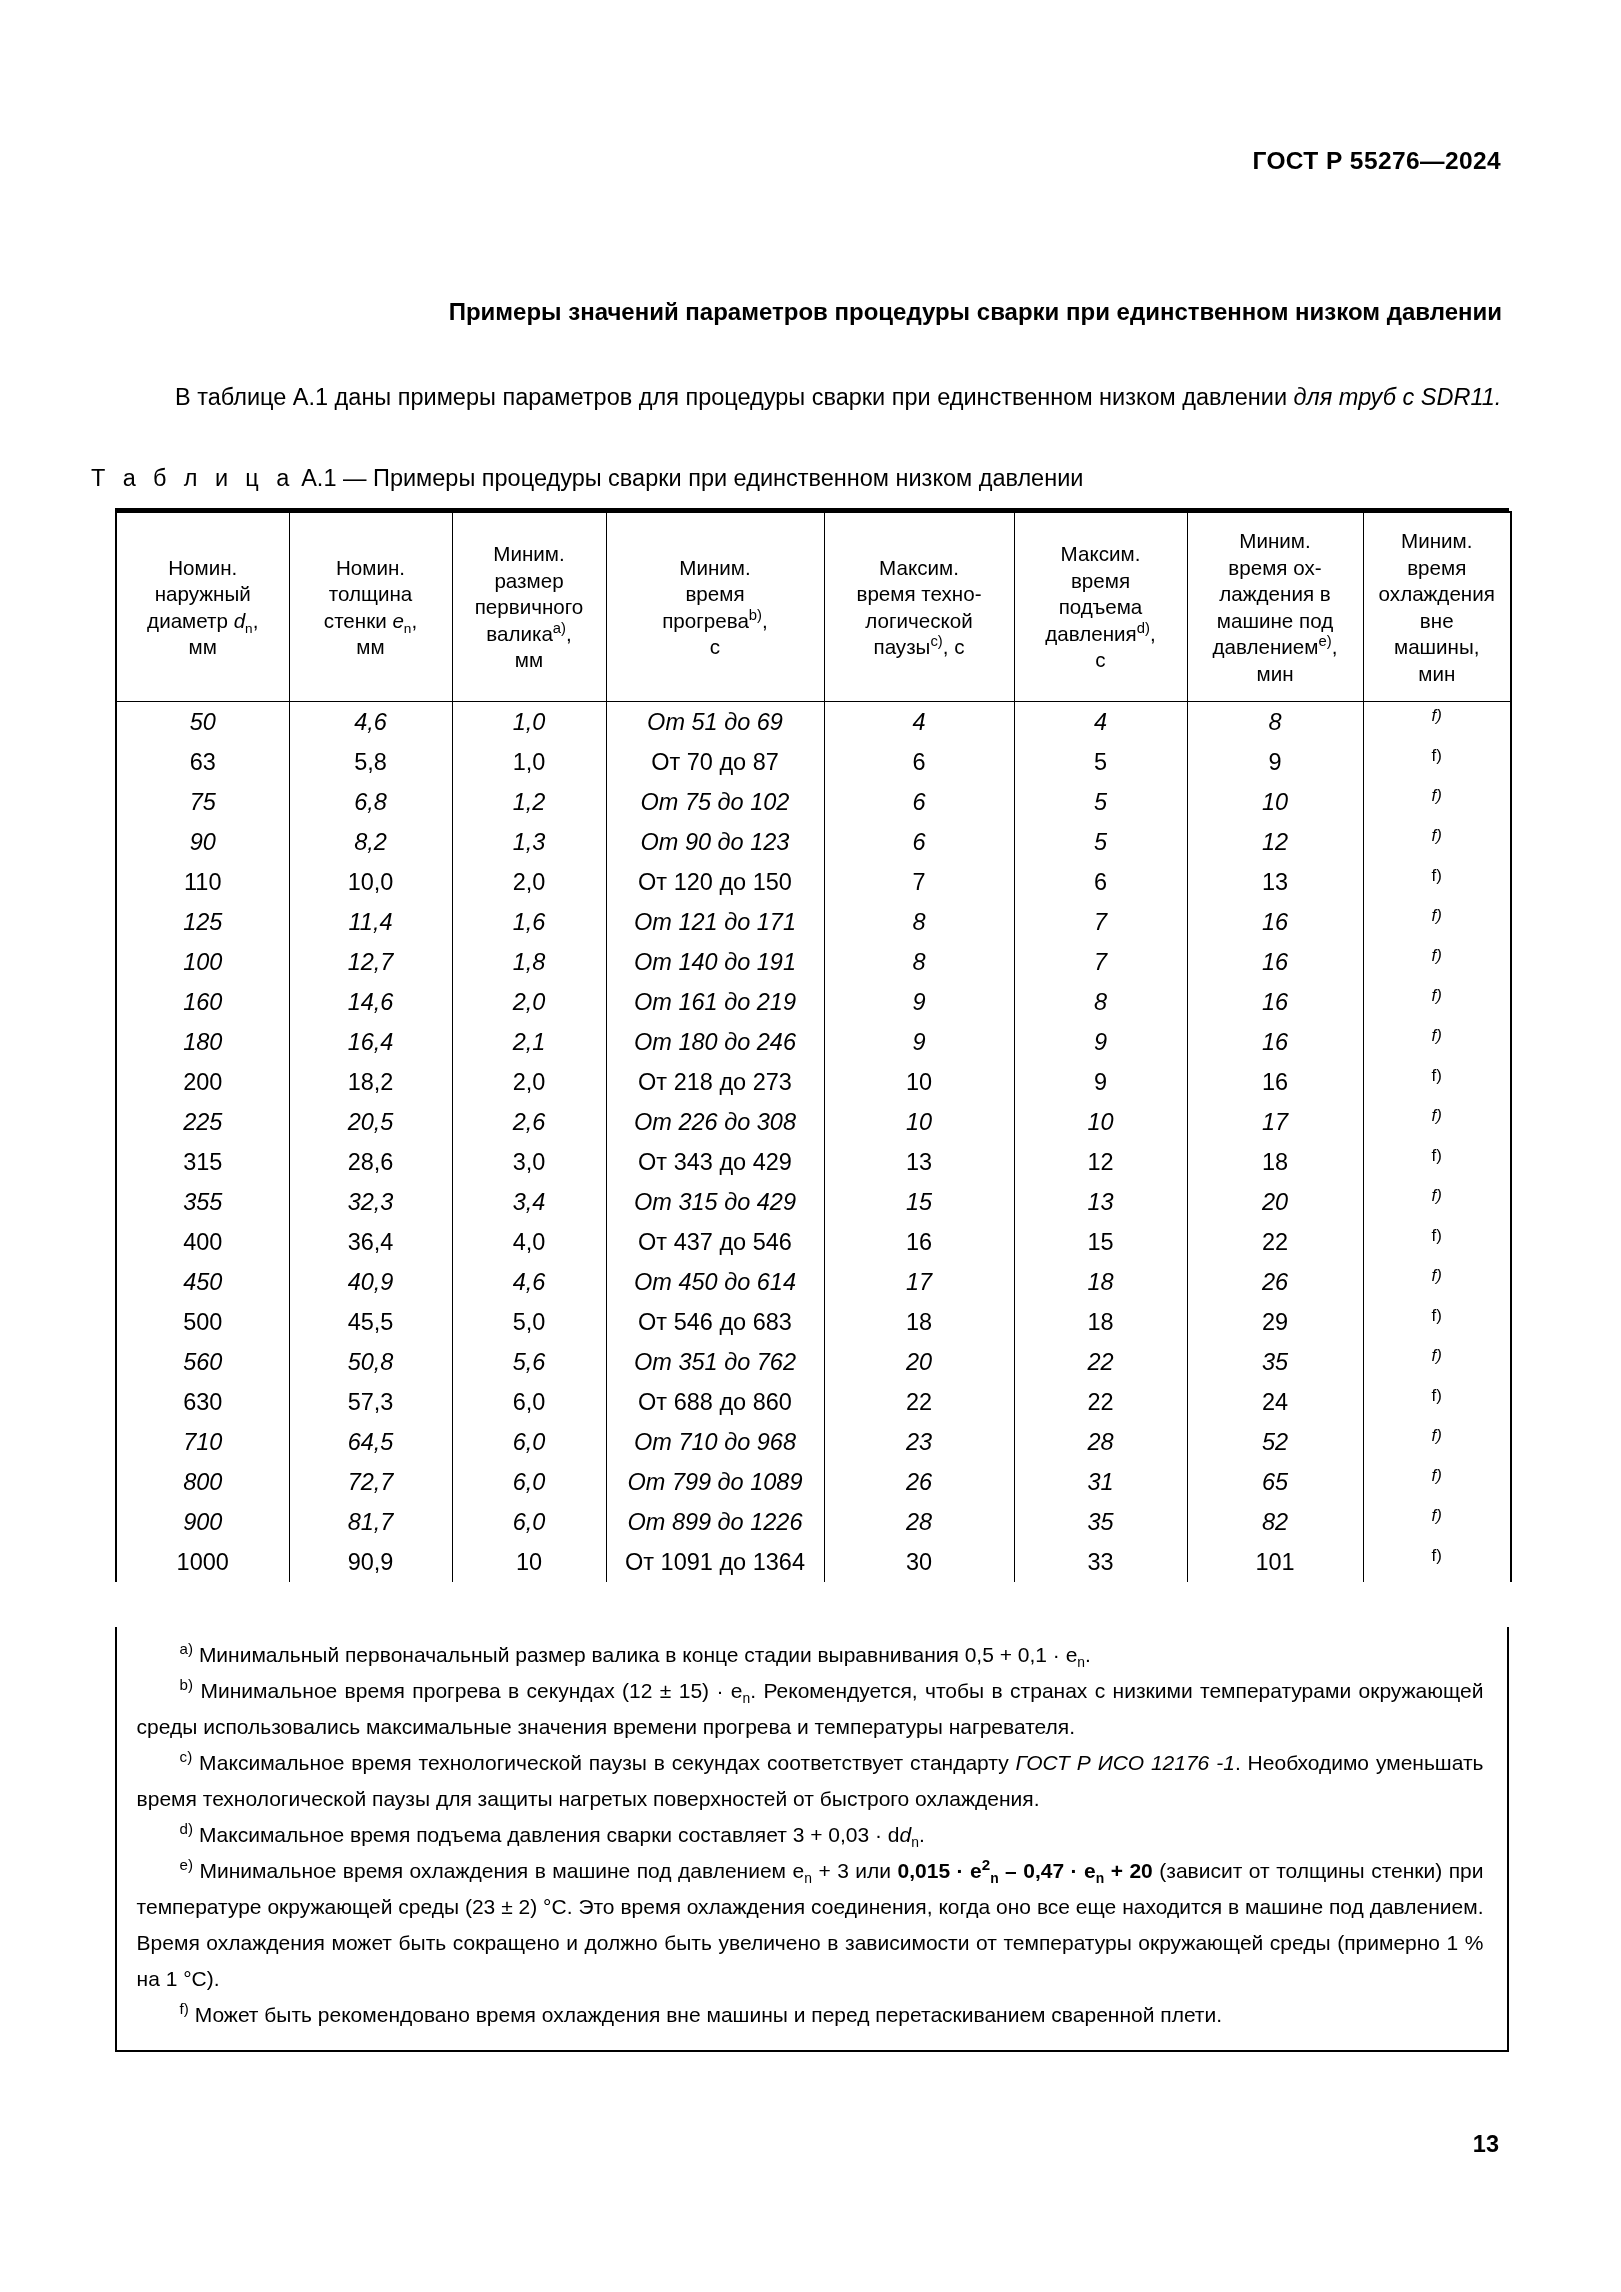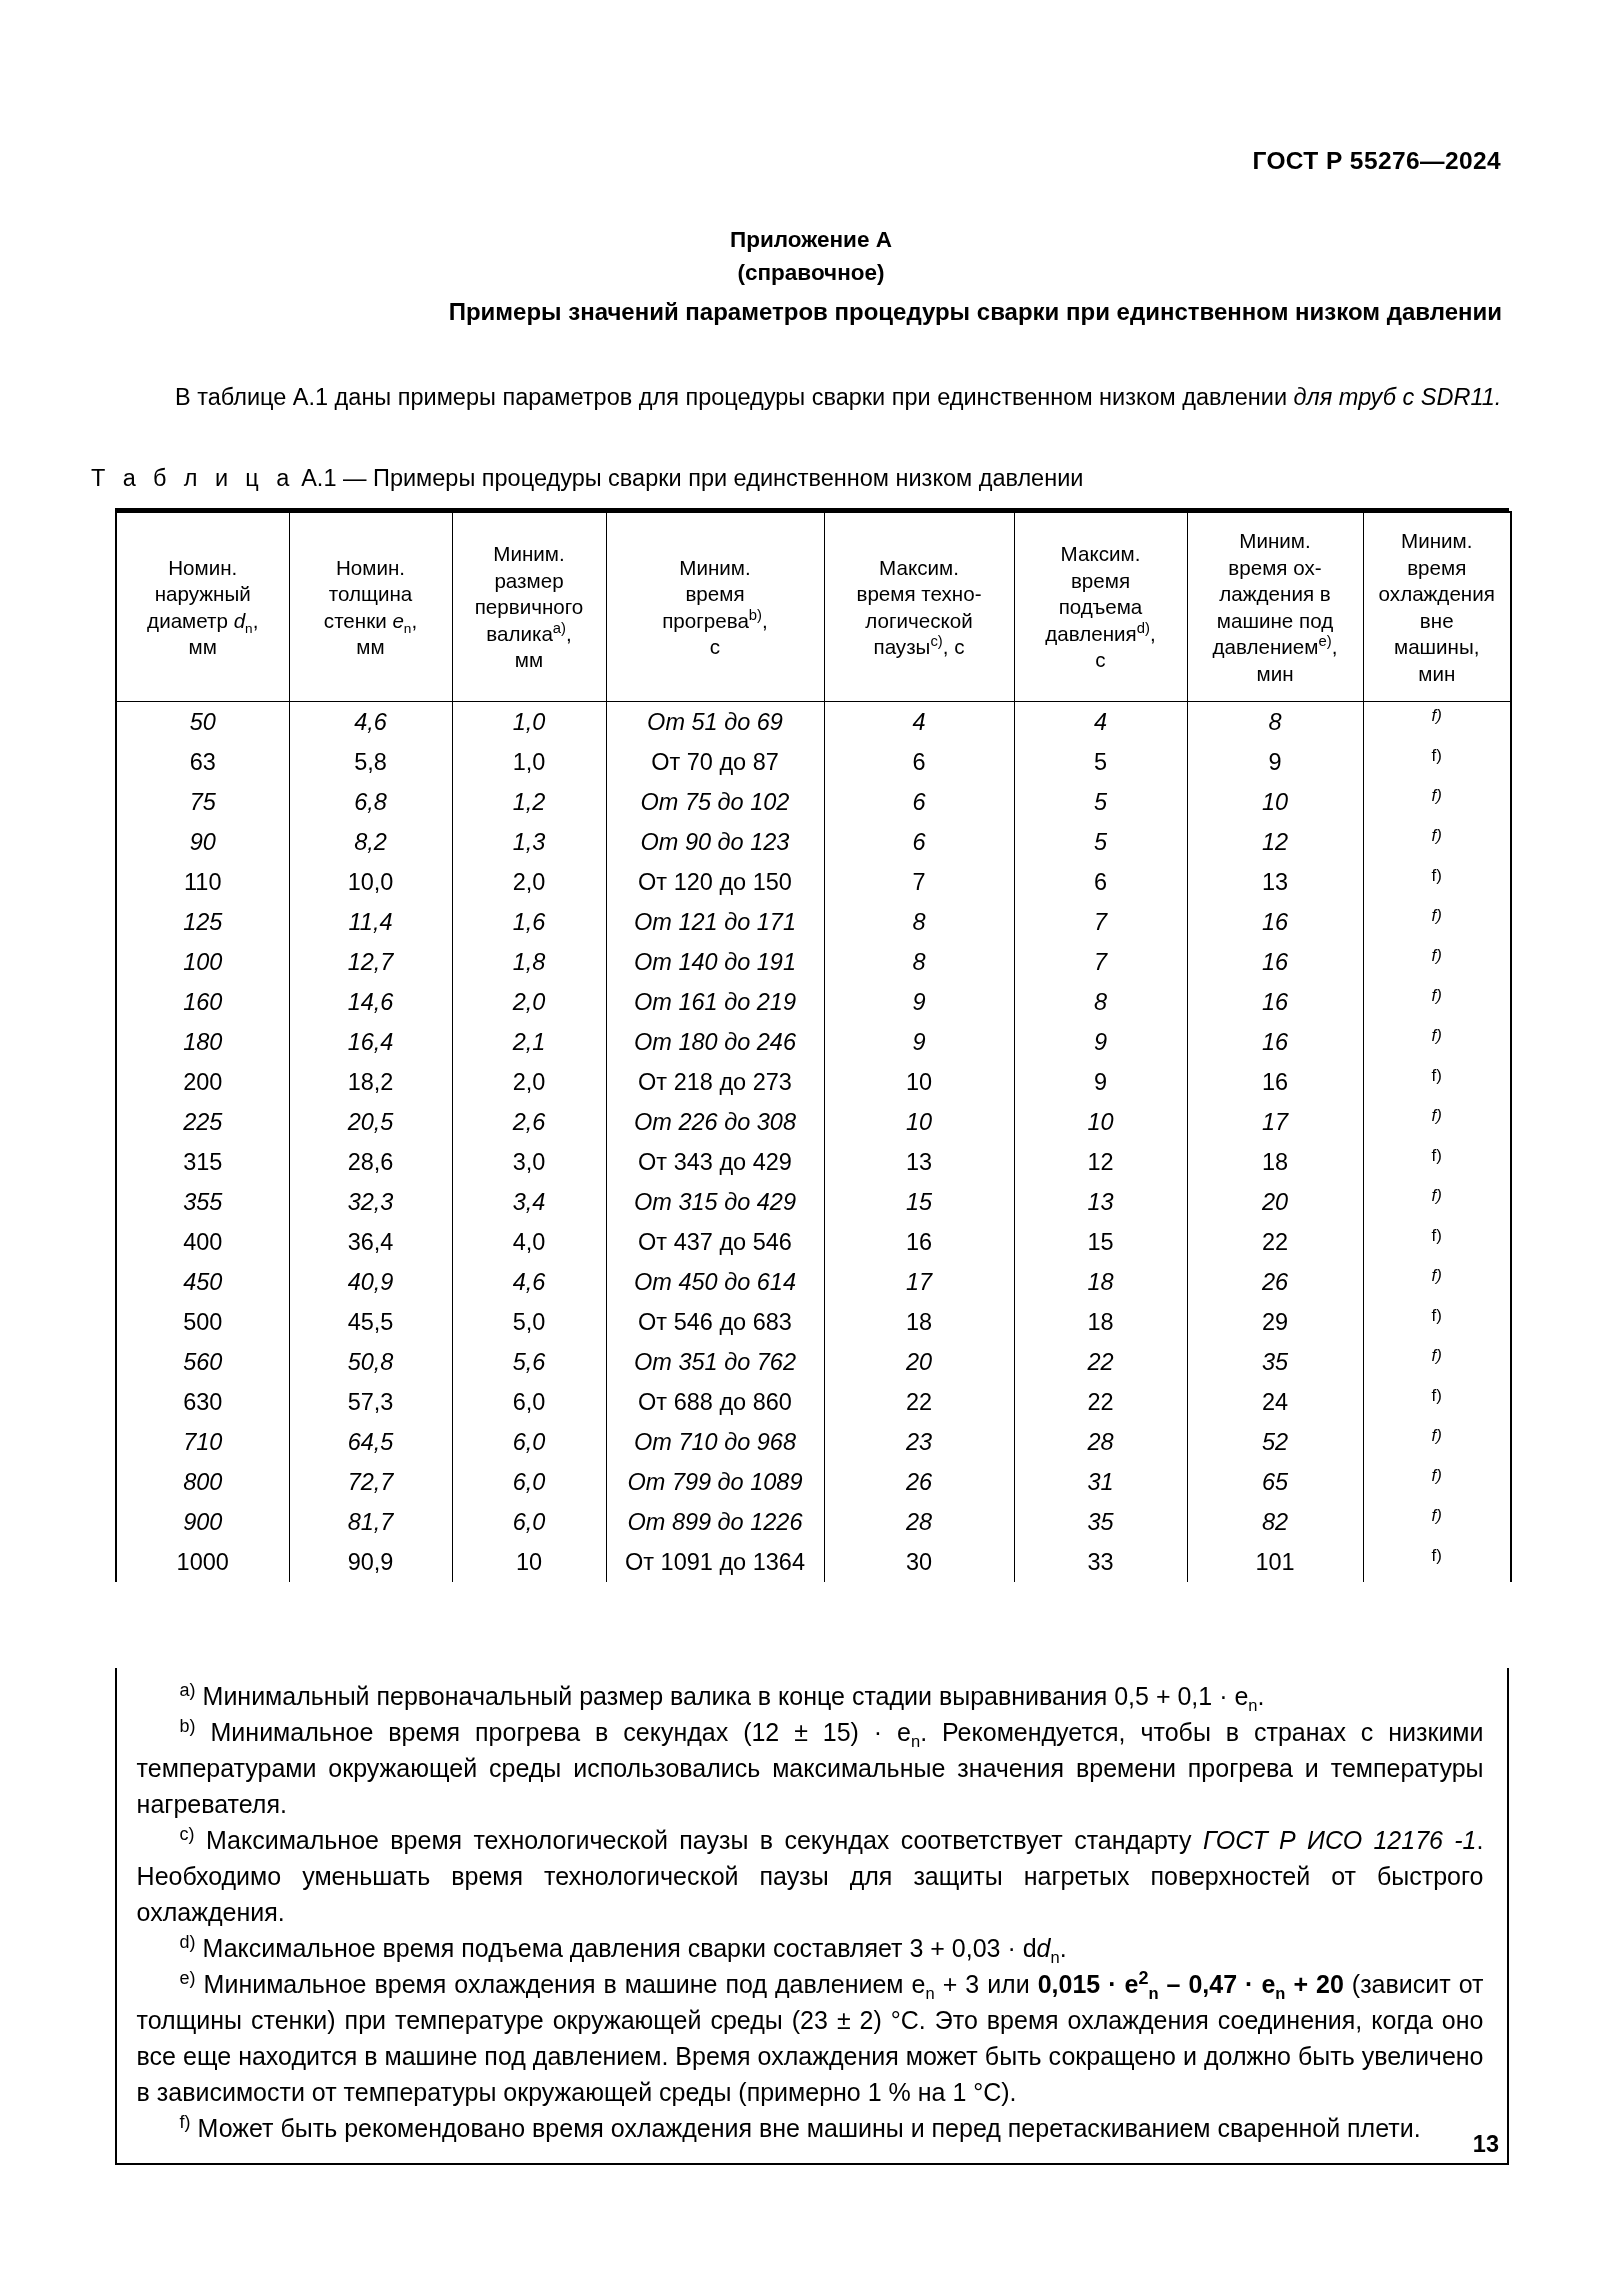--- a/index.html
+++ b/index.html
@@ -143,28 +143,28 @@
   sub.sb {
     font-size: 0.66em;
     vertical-align: sub;
     line-height: 0;
     font-style: normal;
   }
 
   
   .notes {
     position: absolute;
-    top: 1668px;
+    top: 1627px;
     left: 115px;
     width: 1394px;
     box-sizing: border-box;
     border: 2.5px solid #000;
     border-top: none;
     padding: 9.8px 23.5px 17.6px 19.6px;
-    font-size: 25px;
+    font-size: 21px;
     line-height: 36px;
     text-align: justify;
   }
   .notes p { margin: 0; }
   .notes .ind { display: inline-block; width: 43px; }
   .notes sup.mark { font-size: 0.72em; }
   .notes .bold { font-weight: bold; }
   .notes .ital { font-style: italic; }
 
   
@@ -176,24 +176,20 @@
     font-weight: bold;
   }
 </style>
 </head>
 <body>
 
 <div class="page">
 
   <div class="running-head">ГОСТ Р 55276—2024</div>
 
-  <div class="annex-block">
-    <div class="annex-line">Приложение А</div>
-    <div class="annex-sub">(справочное)</div>
-  </div>
 
   <div class="annex-heading">Примеры значений параметров процедуры сварки при единственном низком давлении</div>
 
   <div class="intro">
     <span class="ind"></span><span>В таблице А.1 даны примеры параметров для процедуры сварки при единственном низком давлении </span><em>для труб с SDR11.</em>
   </div>
 
   <div class="table-caption">
     <span class="spaced">Т а б л и ц а</span>
     <span>А.1</span>

